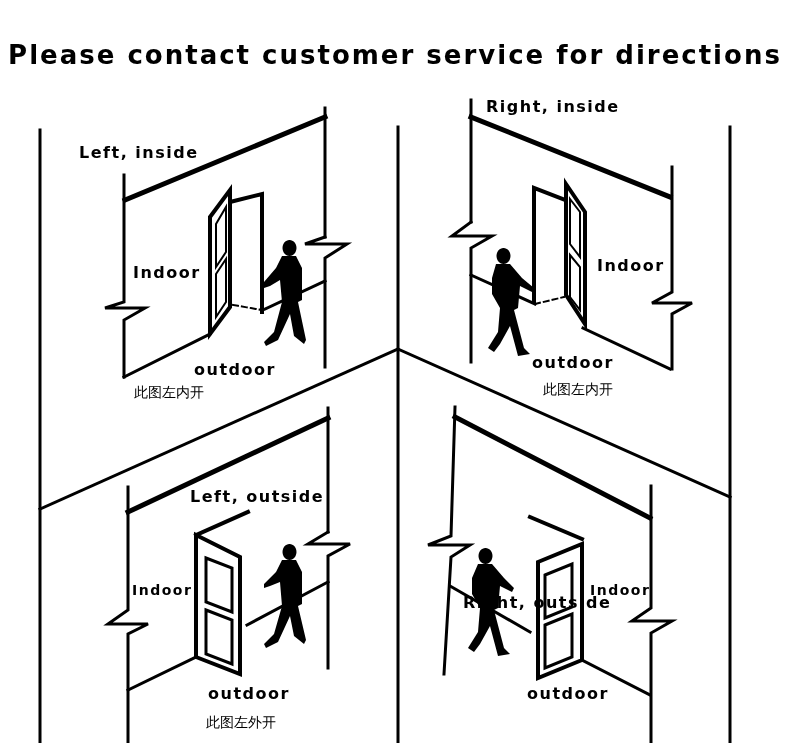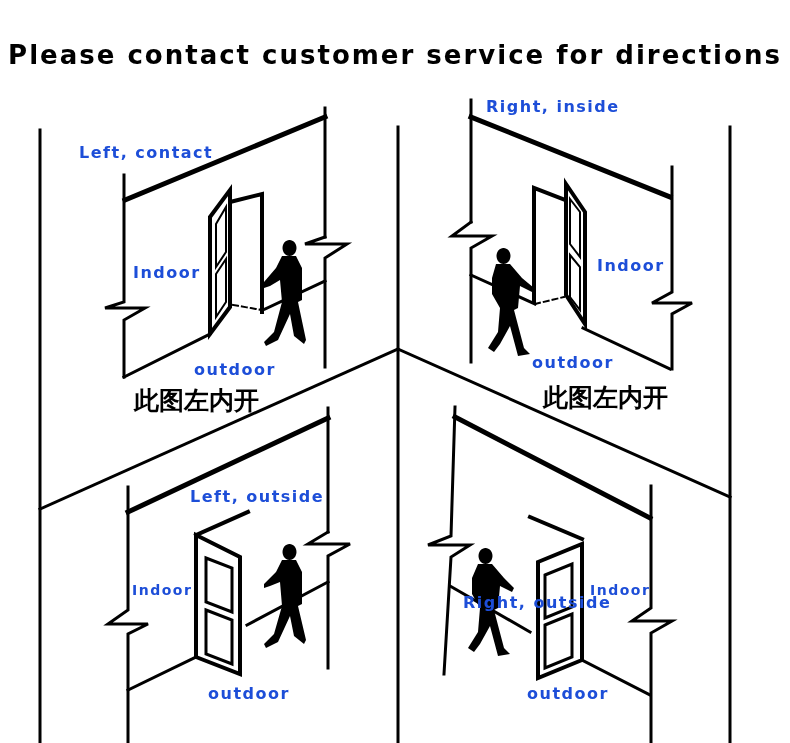--- a/index.html
+++ b/index.html
@@ -1,21 +1,21 @@
 <!DOCTYPE html>
 <html><head>
 <meta charset="utf-8">
 <style>
   html, body { margin: 0; padding: 0; background: #ffffff; }
   body { width: 790px; height: 743px; overflow: hidden; position: relative; font-family: "DejaVu Sans", sans-serif; }
   #stage { position: absolute; left: 0; top: 12px; width: 790px; height: 743px; }
   .title { position: absolute; left: 0; top: 28px; width: 790px; text-align: center; font-family: "DejaVu Sans", sans-serif; font-weight: bold; font-size: 26px; letter-spacing: 2px; color: #000; }
-  .lbl { position: absolute; font-family: "DejaVu Sans", sans-serif; font-weight: bold; font-size: 16px; letter-spacing: 1.5px; color: #1d4ed8; white-space: nowrap; }
+  .lbl { position: absolute; font-family: "DejaVu Sans", sans-serif; font-weight: bold; font-size: 16px; letter-spacing: 1.5px; color: #000000; white-space: nowrap; }
   .lbl.small { font-size: 14px; }
-  .cn { position: absolute; font-family: "DejaVu Sans", sans-serif; font-weight: bold; font-size: 25px; color: #000; white-space: nowrap; }
+  .cn { position: absolute; font-family: "DejaVu Sans", sans-serif; font-weight: normal; font-size: 14px; color: #000; white-space: nowrap; }
   svg line, svg polyline, svg path { stroke: #000; fill: none; stroke-linecap: square; }
 </style>
 </head>
 <body>
 
 <div id="stage">
   <svg width="790" height="743" viewBox="0 0 790 743" style="position:absolute;left:0;top:0;">
 
     <g>
       <line x1="40" y1="118" x2="40" y2="736" stroke-width="3"></line>
@@ -91,30 +91,31 @@
     <g transform="translate(262,532)">
       <path d="M28 0 a7 8 0 1 1 -1 0 z M20 16 L34 16 L40 28 L40 60 L36 62 L44 96 L42 100 L32 92 L28 72 L16 98 L4 104 L2 100 L12 90 L20 62 L18 38 L8 42 L2 44 L2 40 L14 28 z" style="fill:#000;stroke:none"></path>
     </g>
     <g transform="translate(466,536)">
       <path d="M20 0 a7 8 0 1 1 -1 0 z M12 16 L26 16 L38 30 L48 40 L46 44 L34 38 L32 60 L28 62 L38 100 L44 106 L32 108 L24 78 L14 96 L8 104 L2 100 L12 84 L14 60 L6 46 L6 30 z" style="fill:#000;stroke:none"></path>
     </g>
   </svg>
 
   <div class="title">Please contact customer service for directions</div>
 
-  <div class="lbl" style="left:79px;top:131px;">Left, contact</div>
+  <div class="lbl" style="left:79px;top:131px;">Left, inside</div>
   <div class="lbl" style="left:133px;top:251px;">Indoor</div>
   <div class="lbl" style="left:194px;top:348px;">outdoor</div>
   <div class="cn" style="left:134px;top:372px;">此图左内开</div>
 
   <div class="lbl" style="left:486px;top:85px;">Right, inside</div>
   <div class="lbl" style="left:597px;top:244px;">Indoor</div>
   <div class="lbl" style="left:532px;top:341px;">outdoor</div>
   <div class="cn" style="left:543px;top:369px;">此图左内开</div>
 
   <div class="lbl" style="left:190px;top:475px;">Left, outside</div>
   <div class="lbl small" style="left:132px;top:570px;">Indoor</div>
   <div class="lbl" style="left:208px;top:672px;">outdoor</div>
+  <div class="cn" style="left:206px;top:702px;">此图左外开</div>
 
   <div class="lbl" style="left:419px;top:581px;margin-left:44px;">Right, outside</div>
   <div class="lbl small" style="left:590px;top:570px;">Indoor</div>
   <div class="lbl" style="left:527px;top:672px;">outdoor</div>
 </div>
 
 </body></html>

